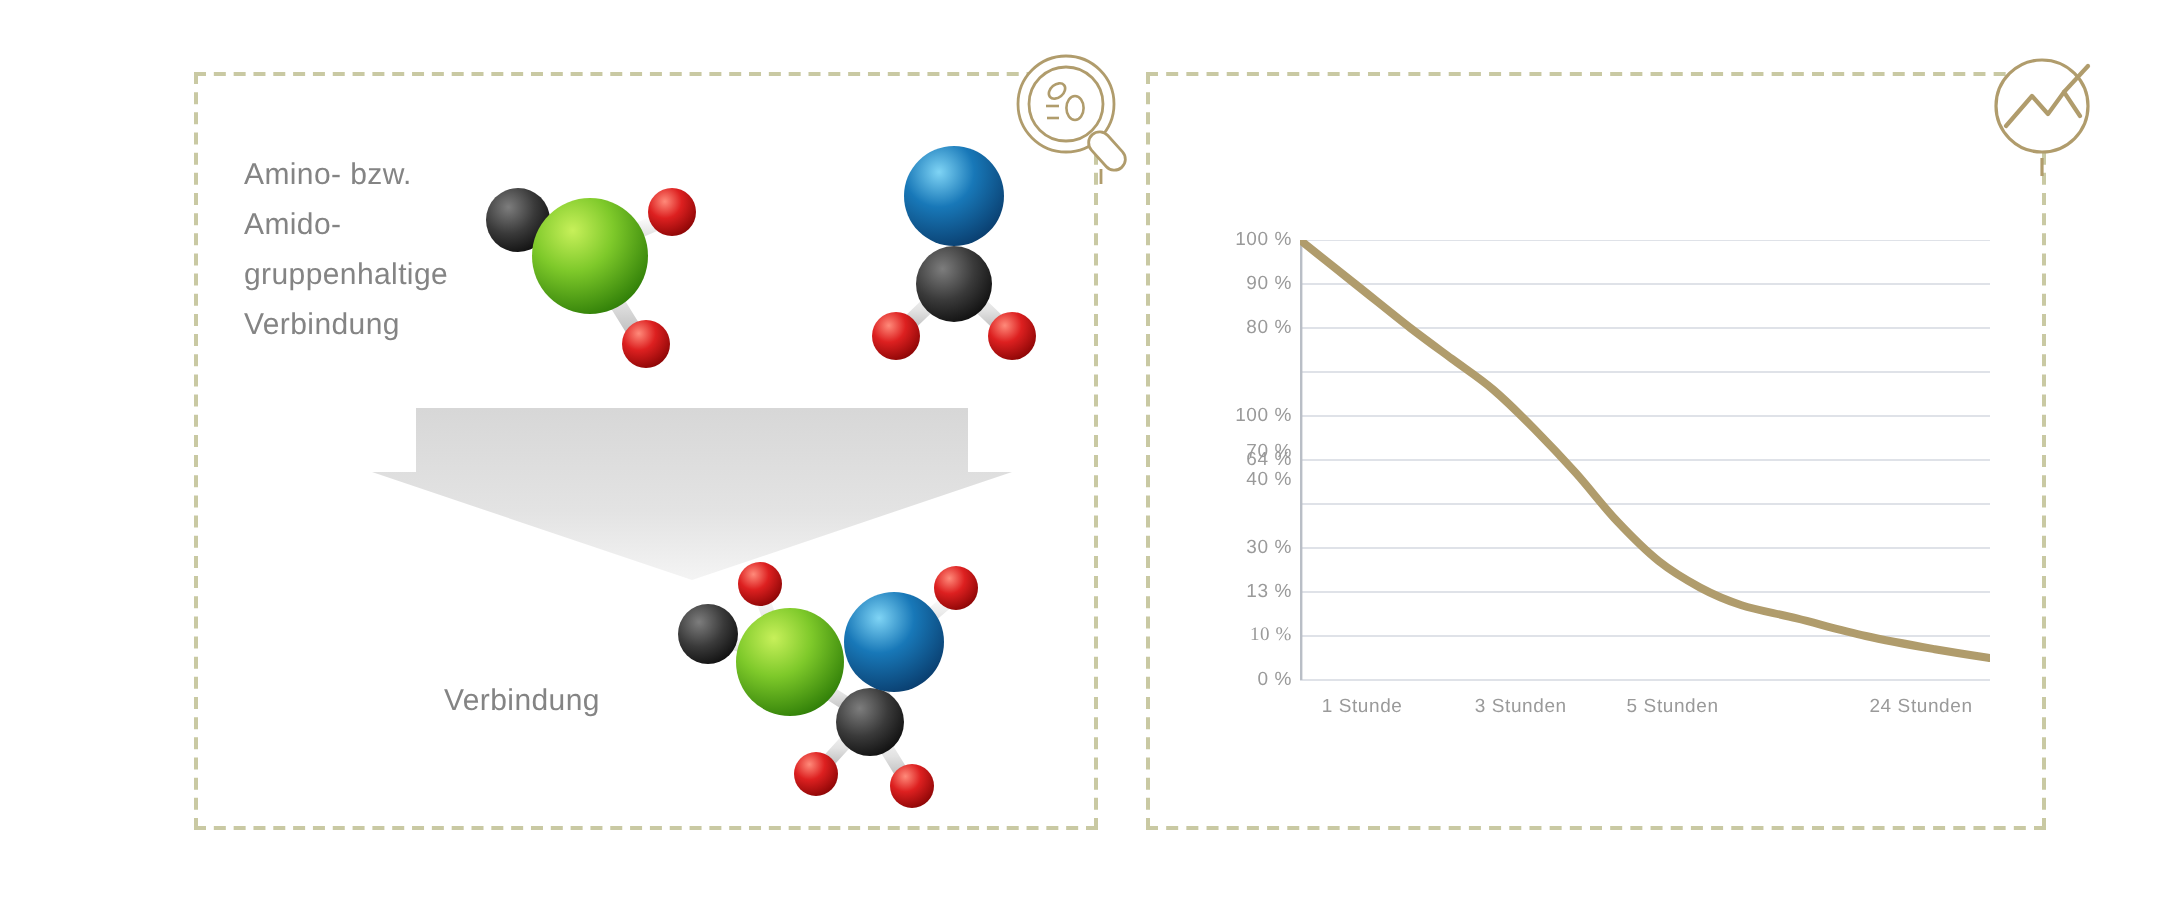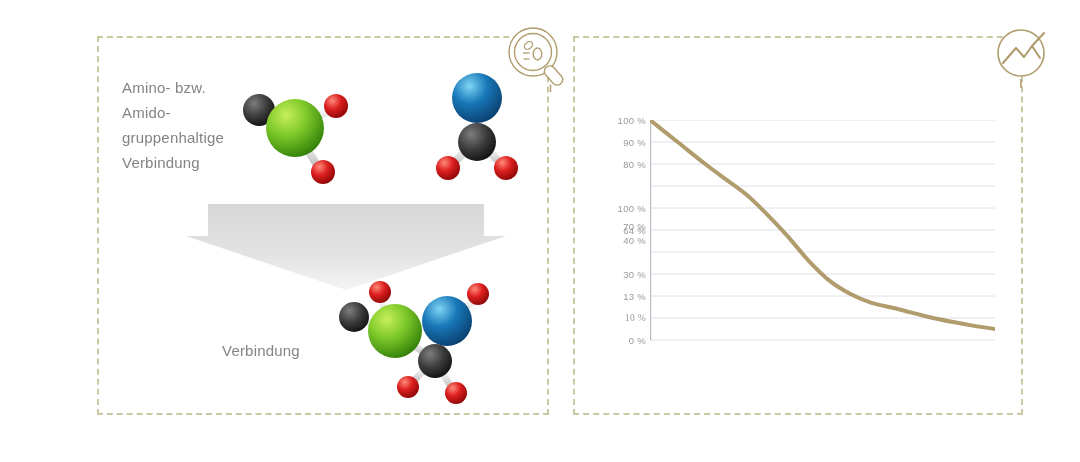--- a/index.html
+++ b/index.html
@@ -257,15 +257,21 @@
           <line x1="0" x2="345" y1="88" y2="88" stroke="#dfe2e8" stroke-width="1"></line>
           <line x1="0" x2="345" y1="110" y2="110" stroke="#dfe2e8" stroke-width="1"></line>
           <line x1="0" x2="345" y1="132" y2="132" stroke="#dfe2e8" stroke-width="1"></line>
           <line x1="0" x2="345" y1="154" y2="154" stroke="#dfe2e8" stroke-width="1"></line>
           <line x1="0" x2="345" y1="176" y2="176" stroke="#dfe2e8" stroke-width="1"></line>
           <line x1="0" x2="345" y1="198" y2="198" stroke="#dfe2e8" stroke-width="1"></line>
           <line x1="0" x2="345" y1="220" y2="220" stroke="#dfe2e8" stroke-width="1"></line>
           <line x1="0.5" x2="0.5" y1="0" y2="220" stroke="#b9bec6" stroke-width="1.4"></line>
           <path d="M 0.0 0.0 C 4.6 3.7, 18.4 14.7, 27.6 22.0 C 36.8 29.3, 47.2 37.8, 55.2 44.0 C 63.3 50.2, 69.0 54.3, 75.9 59.4 C 82.8 64.5, 89.7 68.9, 96.6 74.8 C 103.5 80.7, 110.4 87.6, 117.3 94.6 C 124.2 101.6, 131.1 108.9, 138.0 116.6 C 144.9 124.3, 151.8 133.5, 158.7 140.8 C 165.6 148.1, 172.5 155.1, 179.4 160.6 C 186.3 166.1, 193.2 170.1, 200.1 173.8 C 207.0 177.5, 212.8 180.0, 220.8 182.6 C 228.9 185.2, 238.0 186.6, 248.4 189.2 C 258.8 191.8, 271.4 195.4, 282.9 198.0 C 294.4 200.6, 307.1 202.8, 317.4 204.6 C 327.8 206.4, 340.4 208.3, 345.0 209.0" fill="none" stroke="#b09c6c" stroke-width="4" stroke-linecap="round" stroke-linejoin="round"></path>
         </svg></div>
+    <div id="x-axis-labels">
+        <div class="xtick" style="left: 9%;">1 Stunde</div>
+        <div class="xtick" style="left: 32%;">3 Stunden</div>
+        <div class="xtick" style="left: 54%;">5 Stunden</div>
+        <div class="xtick" style="left: 90%;">24 Stunden</div>
+      </div>
   </div>
 
 </div>
 
 </body></html>

